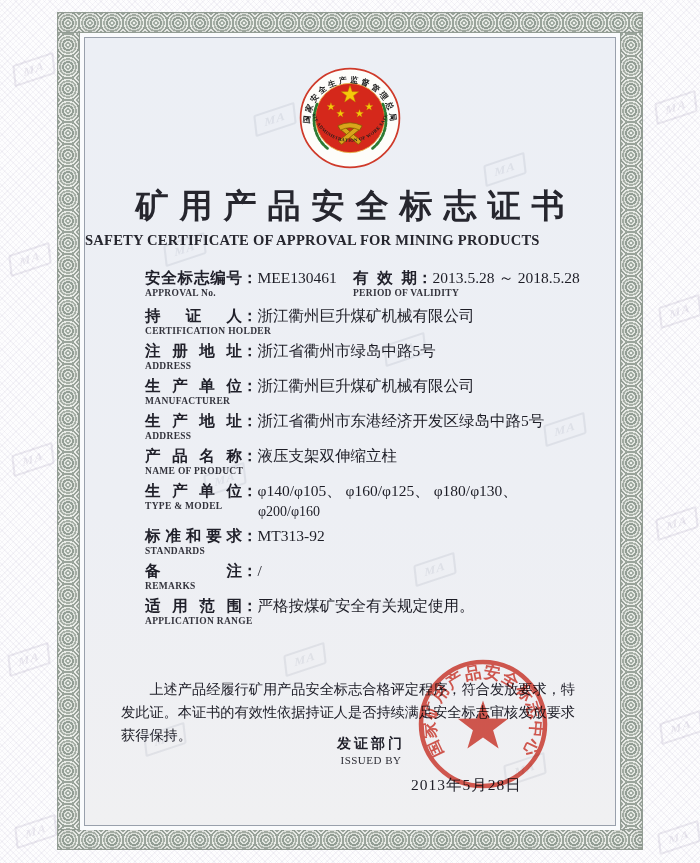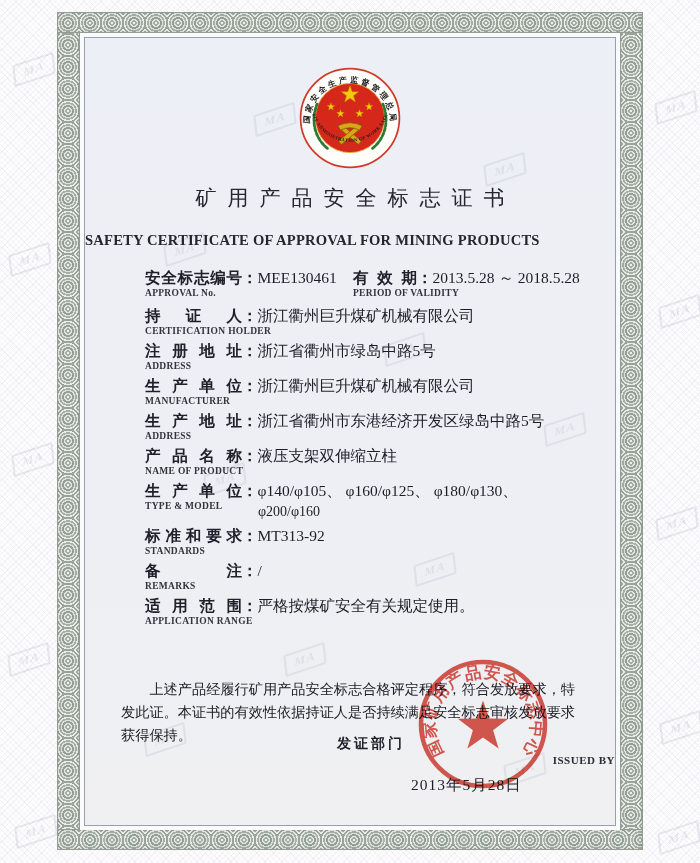--- a/index.html
+++ b/index.html
@@ -42,21 +42,21 @@
     display:flex;align-items:center;justify-content:center;
     font:italic bold 12px "Liberation Serif", serif;
     color:rgba(135,143,160,.15);letter-spacing:1px;
   }
   .ma.outer{color:rgba(150,140,170,.18);}
 
   
   .emblem{position:absolute;left:50%;top:28px;transform:translateX(-50%);width:104px;height:104px;}
   .title{
     position:absolute;left:0;right:0;top:146px;text-align:center;
-    font-size:21px;font-weight:normal;letter-spacing:11px;color:#26262e;
+    font-size:33px;font-weight:bold;letter-spacing:11px;color:#26262e;
     font-family:"Liberation Serif", serif;text-indent:11px;
   }
   .subtitle{
     position:absolute;left:0;right:0;top:194px;text-align:left;
     font-size:14.6px;font-weight:bold;letter-spacing:.2px;color:#26262e;
   }
   .fields{position:absolute;left:60px;right:24px;top:229px;font-family:"Liberation Sans", sans-serif;}
   .row{margin-bottom:3px;}
   .zh{font-size:15.5px;font-weight:bold;line-height:21px;color:#20202a;}
   .lab{display:inline-block;width:97px;text-align:justify;text-align-last:justify;vertical-align:top;}
@@ -70,21 +70,21 @@
   .val2{font-size:14px;line-height:21px;padding-left:113px;font-family:"Liberation Serif", serif;color:#1d1d26;}
   .gap-before{}
   .statement{
     position:absolute;left:36px;right:26px;top:640px;
     font-size:14.2px;line-height:1.62;text-indent:2em;color:#20202a;
     font-family:"Liberation Serif", serif;
   }
   .issued{position:absolute;left:0;right:0;top:697px;text-align:center;padding-left:42px;}
   .issued .zh-big{font-size:14px;font-weight:bold;letter-spacing:3px;color:#20202a;
       font-family:"Liberation Sans", sans-serif;}
-  .issued .en-small{font-size:11px;font-weight:bold;letter-spacing:.5px;color:#2c2c34;margin-top:1px;text-align:right;}
+  .issued .en-small{font-size:11px;font-weight:normal;letter-spacing:.5px;color:#2c2c34;margin-top:1px;}
   .date{position:absolute;left:326px;top:737px;font-size:15.5px;color:#1d1d26;letter-spacing:1px;}
   .seal{position:absolute;left:328px;top:616px;width:140px;height:140px;mix-blend-mode:multiply;}
 </style>
 </head>
 <body>
 
 <div class="page">
 
   <div class="ma outer" style="left:14px;top:58px">
       <span>MA</span>

